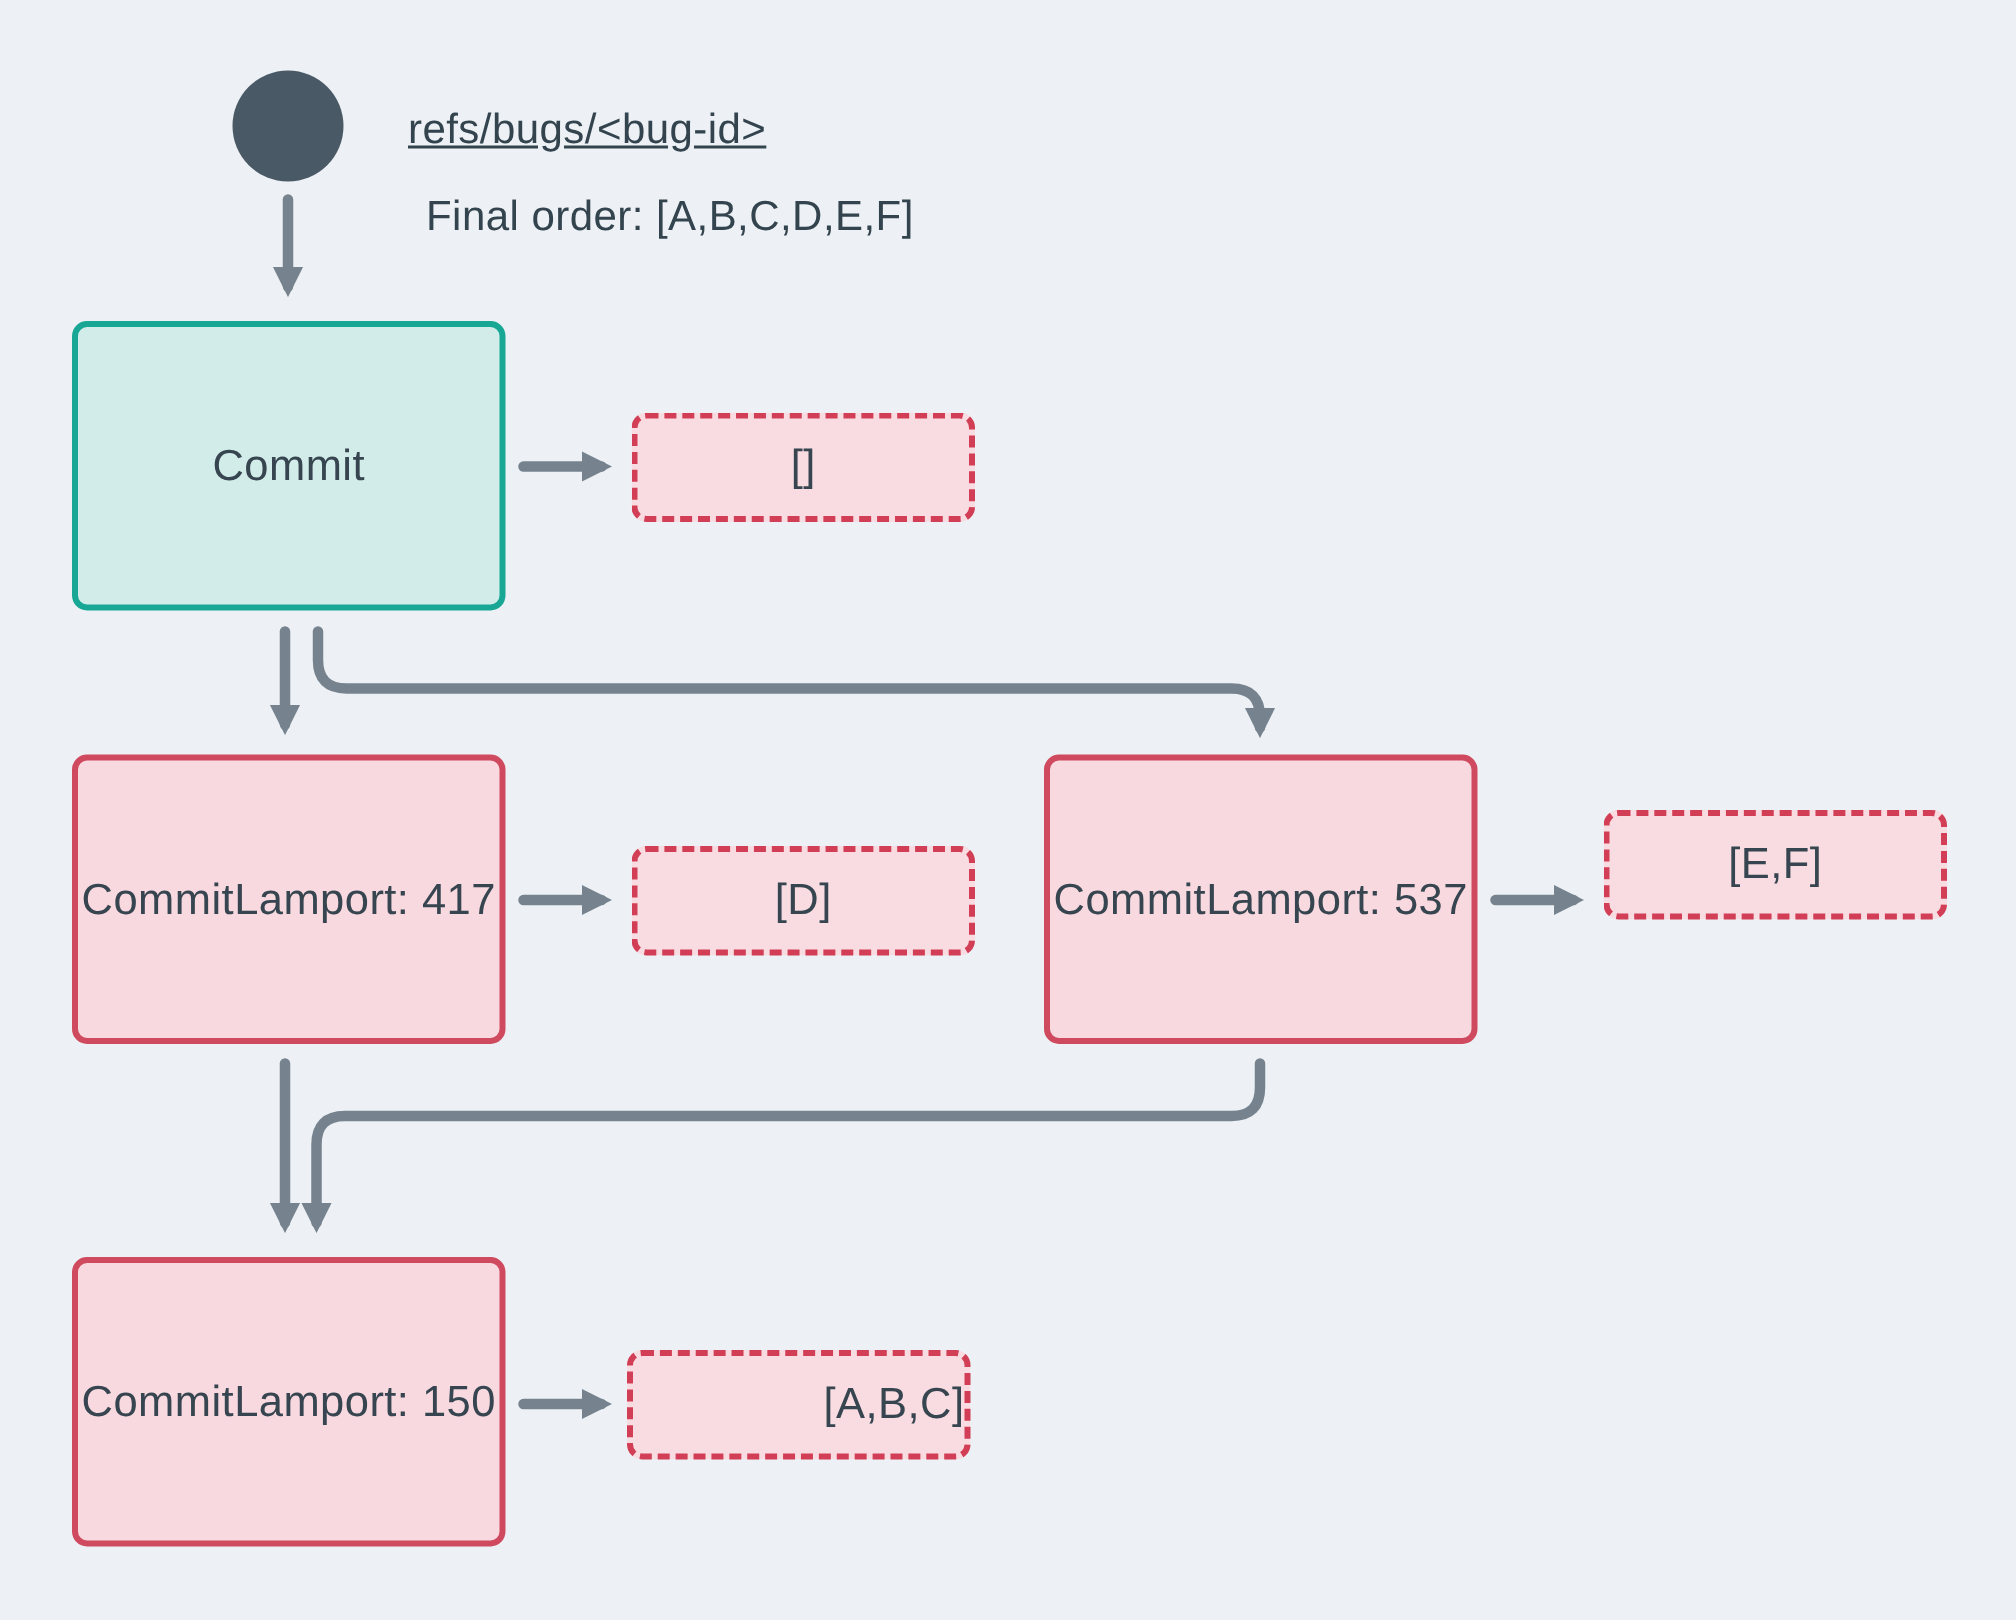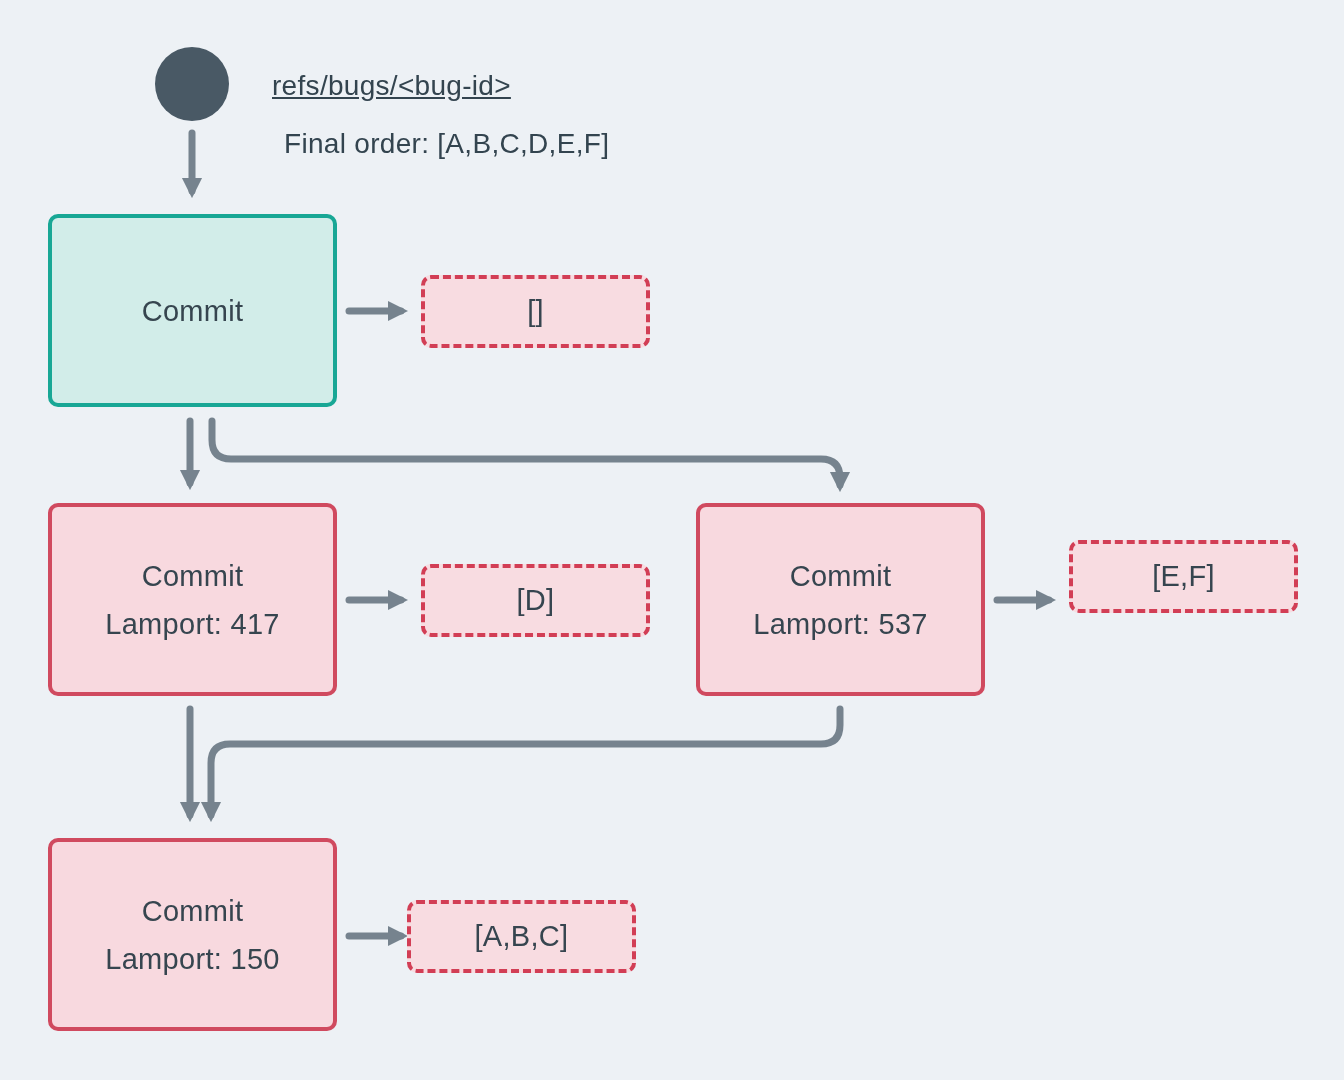--- a/index.html
+++ b/index.html
@@ -35,41 +35,41 @@
     position:absolute;left:272px;top:70px;
     font-size:28px;color:var(--slate-text);letter-spacing:.3px;text-decoration:underline;
   }
   .final-order{
     position:absolute;left:272px;top:128px;
     font-size:28px;font-weight:normal;color:var(--slate-text);letter-spacing:.3px;margin-left:12px;
   }
   .node{
     position:absolute;width:289px;height:193px;
     border-radius:10px;
-    display:flex;flex-direction:column;align-items:center;justify-content:center;
+    display:flex;align-items:center;justify-content:center;
     font-size:29px;color:var(--node-text);line-height:48px;letter-spacing:.3px;
   }
   .node.teal{background:var(--teal-fill);border:4px solid var(--teal-border);}
   .node.pink{background:var(--pink-fill);border:4px solid var(--pink-border);}
   .node-864{left:48px;top:214px;}
   .node-246{left:48px;top:503px;}
   .node-537{left:696px;top:503px;}
   .node-127{left:48px;top:838px;}
   .payload{
     position:absolute;width:229px;height:73px;
     border:4px dashed var(--dashed-border);
     background:var(--dashed-fill);
     border-radius:10px;
     display:flex;align-items:center;justify-content:center;
     font-size:29px;color:var(--node-text);letter-spacing:.3px;
   }
   .payload-empty{left:421px;top:275px;}
   .payload-d{left:421px;top:564px;}
   .payload-ef{left:1069px;top:540px;}
-  .payload-abc{left:407px;top:900px;}
+  .payload-abc{left:418px;top:900px;justify-content:flex-end;}
 </style>
 </head>
 <body>
 
 <div class="stage">
 
   <svg class="edges" width="1344" height="1080" viewBox="0 0 1344 1080" aria-hidden="true">
     <defs>
       <marker id="ah" viewBox="0 0 10 10" refX="6.5" refY="5" markerWidth="2.9" markerHeight="4.3" orient="auto-start-reverse">
         <path d="M0,0 L10,5 L0,10 Z" class="edge-head"></path>

